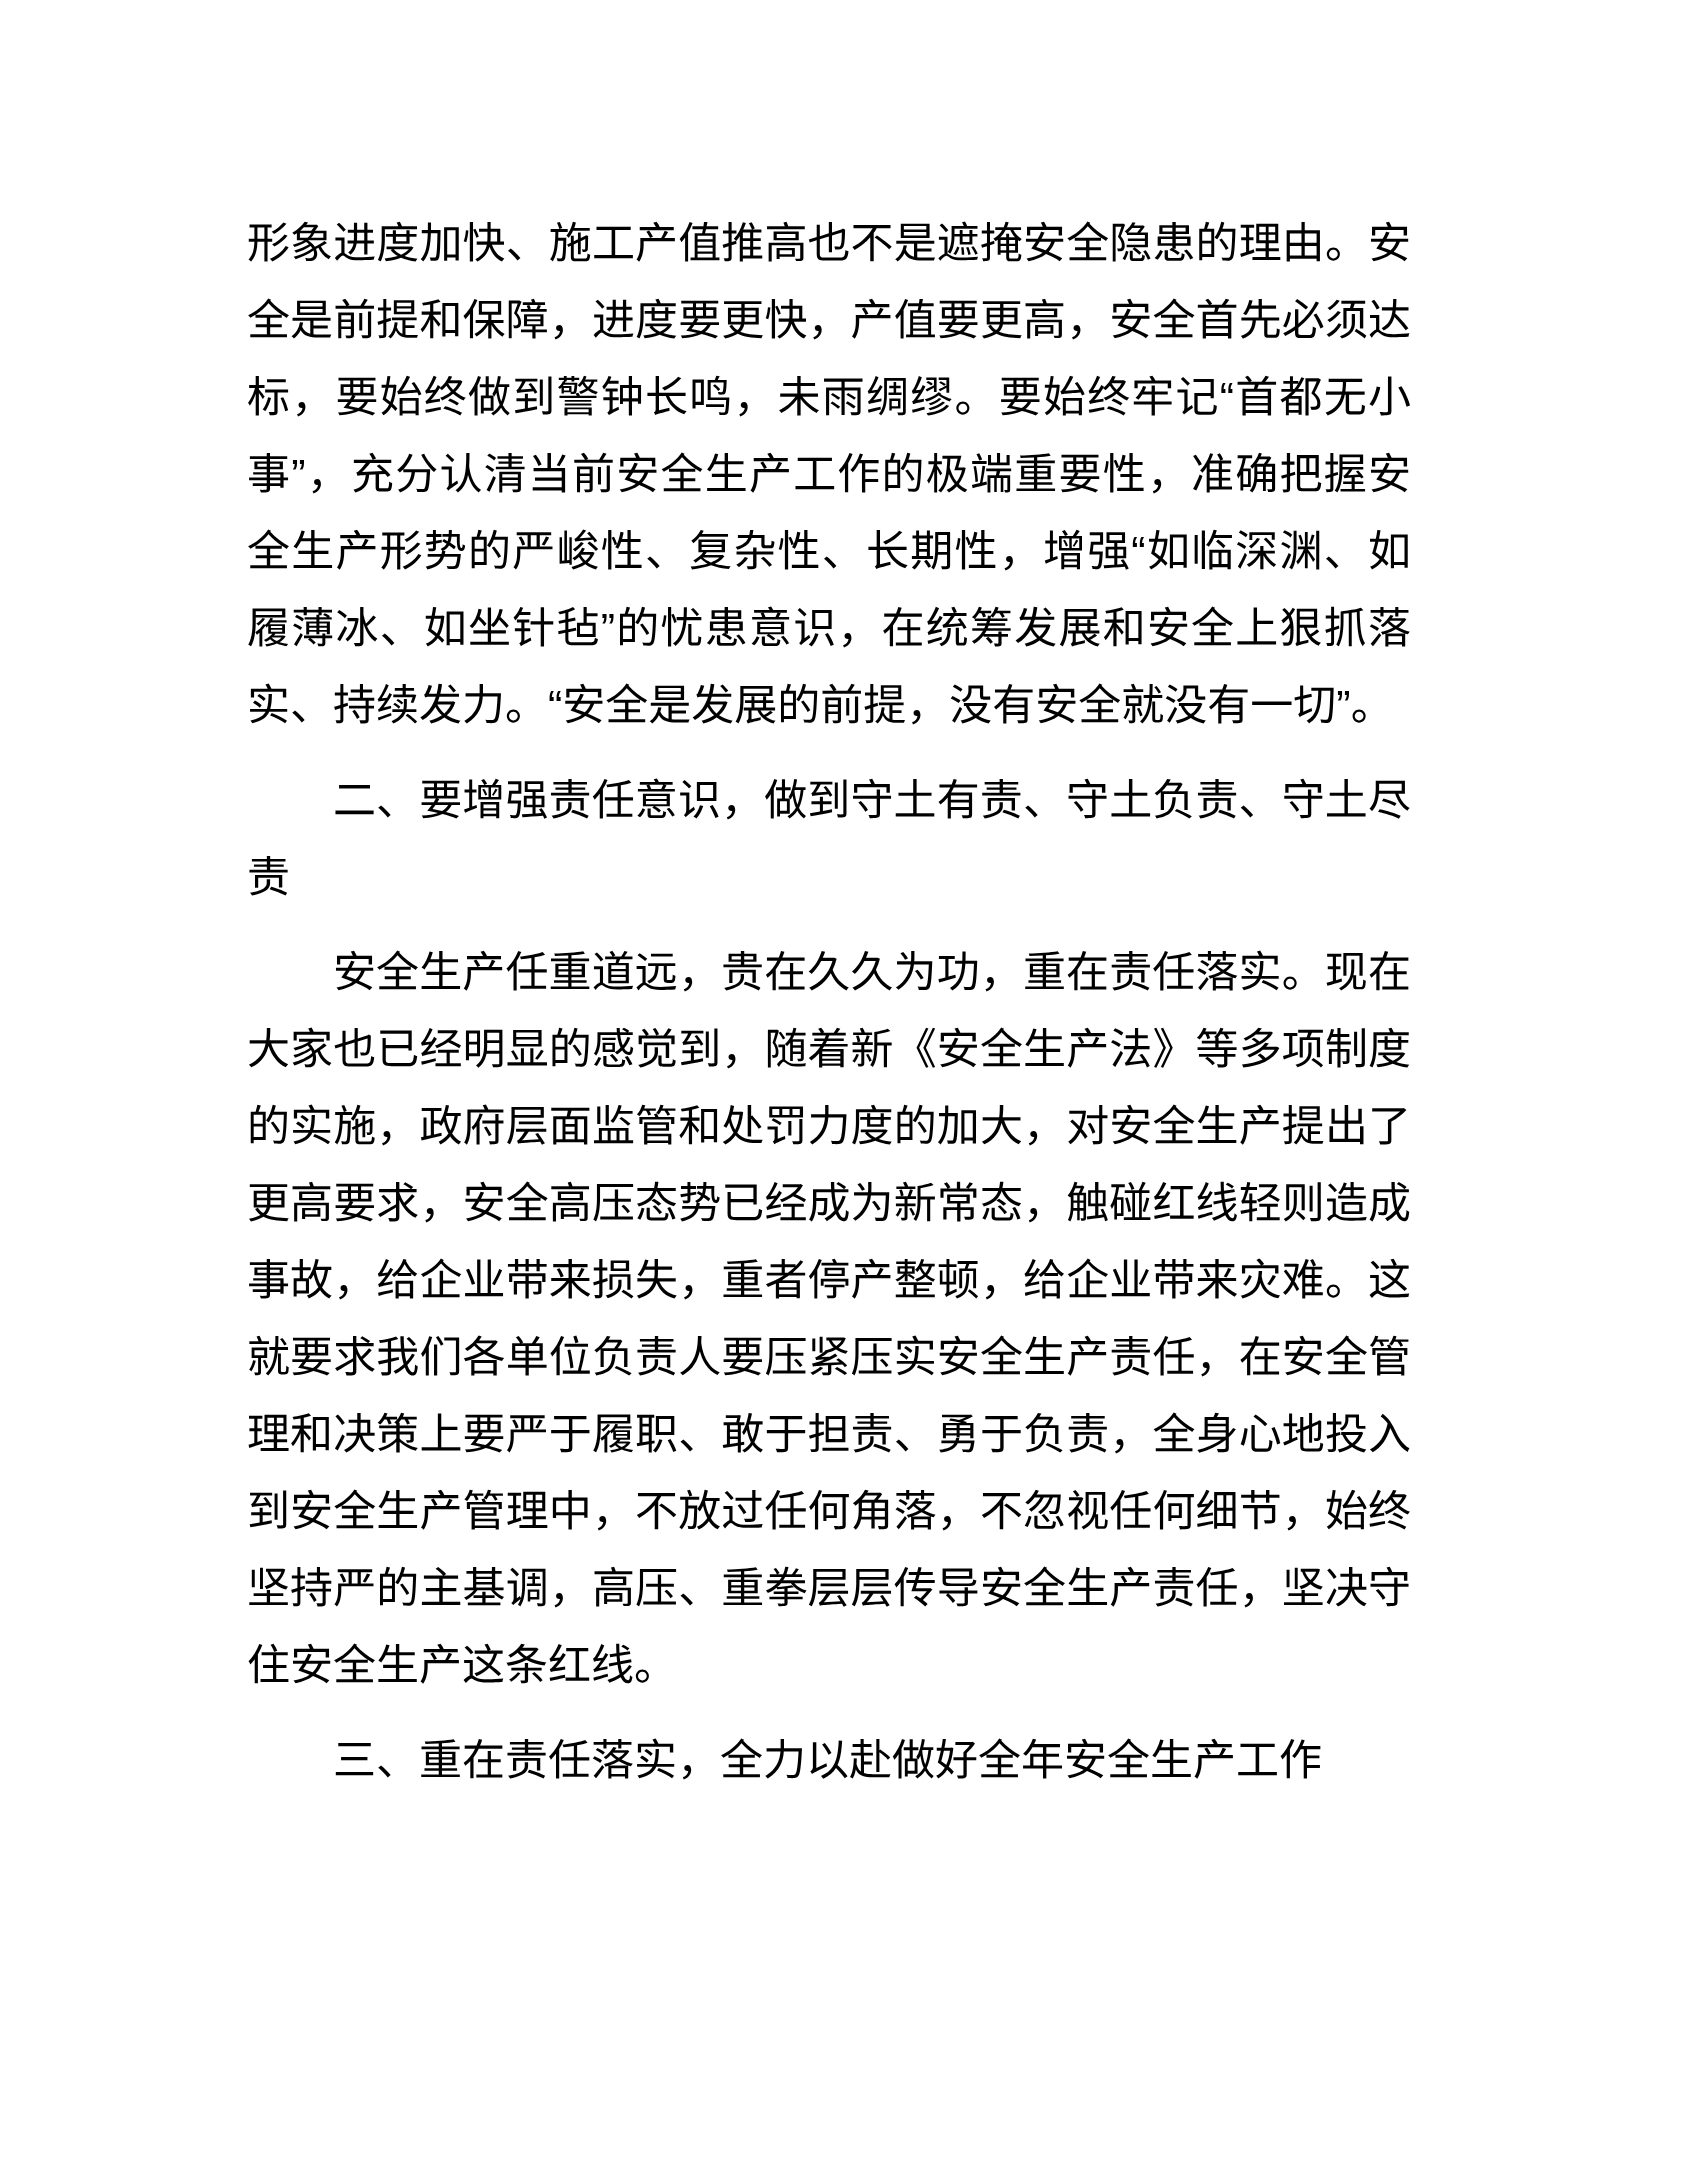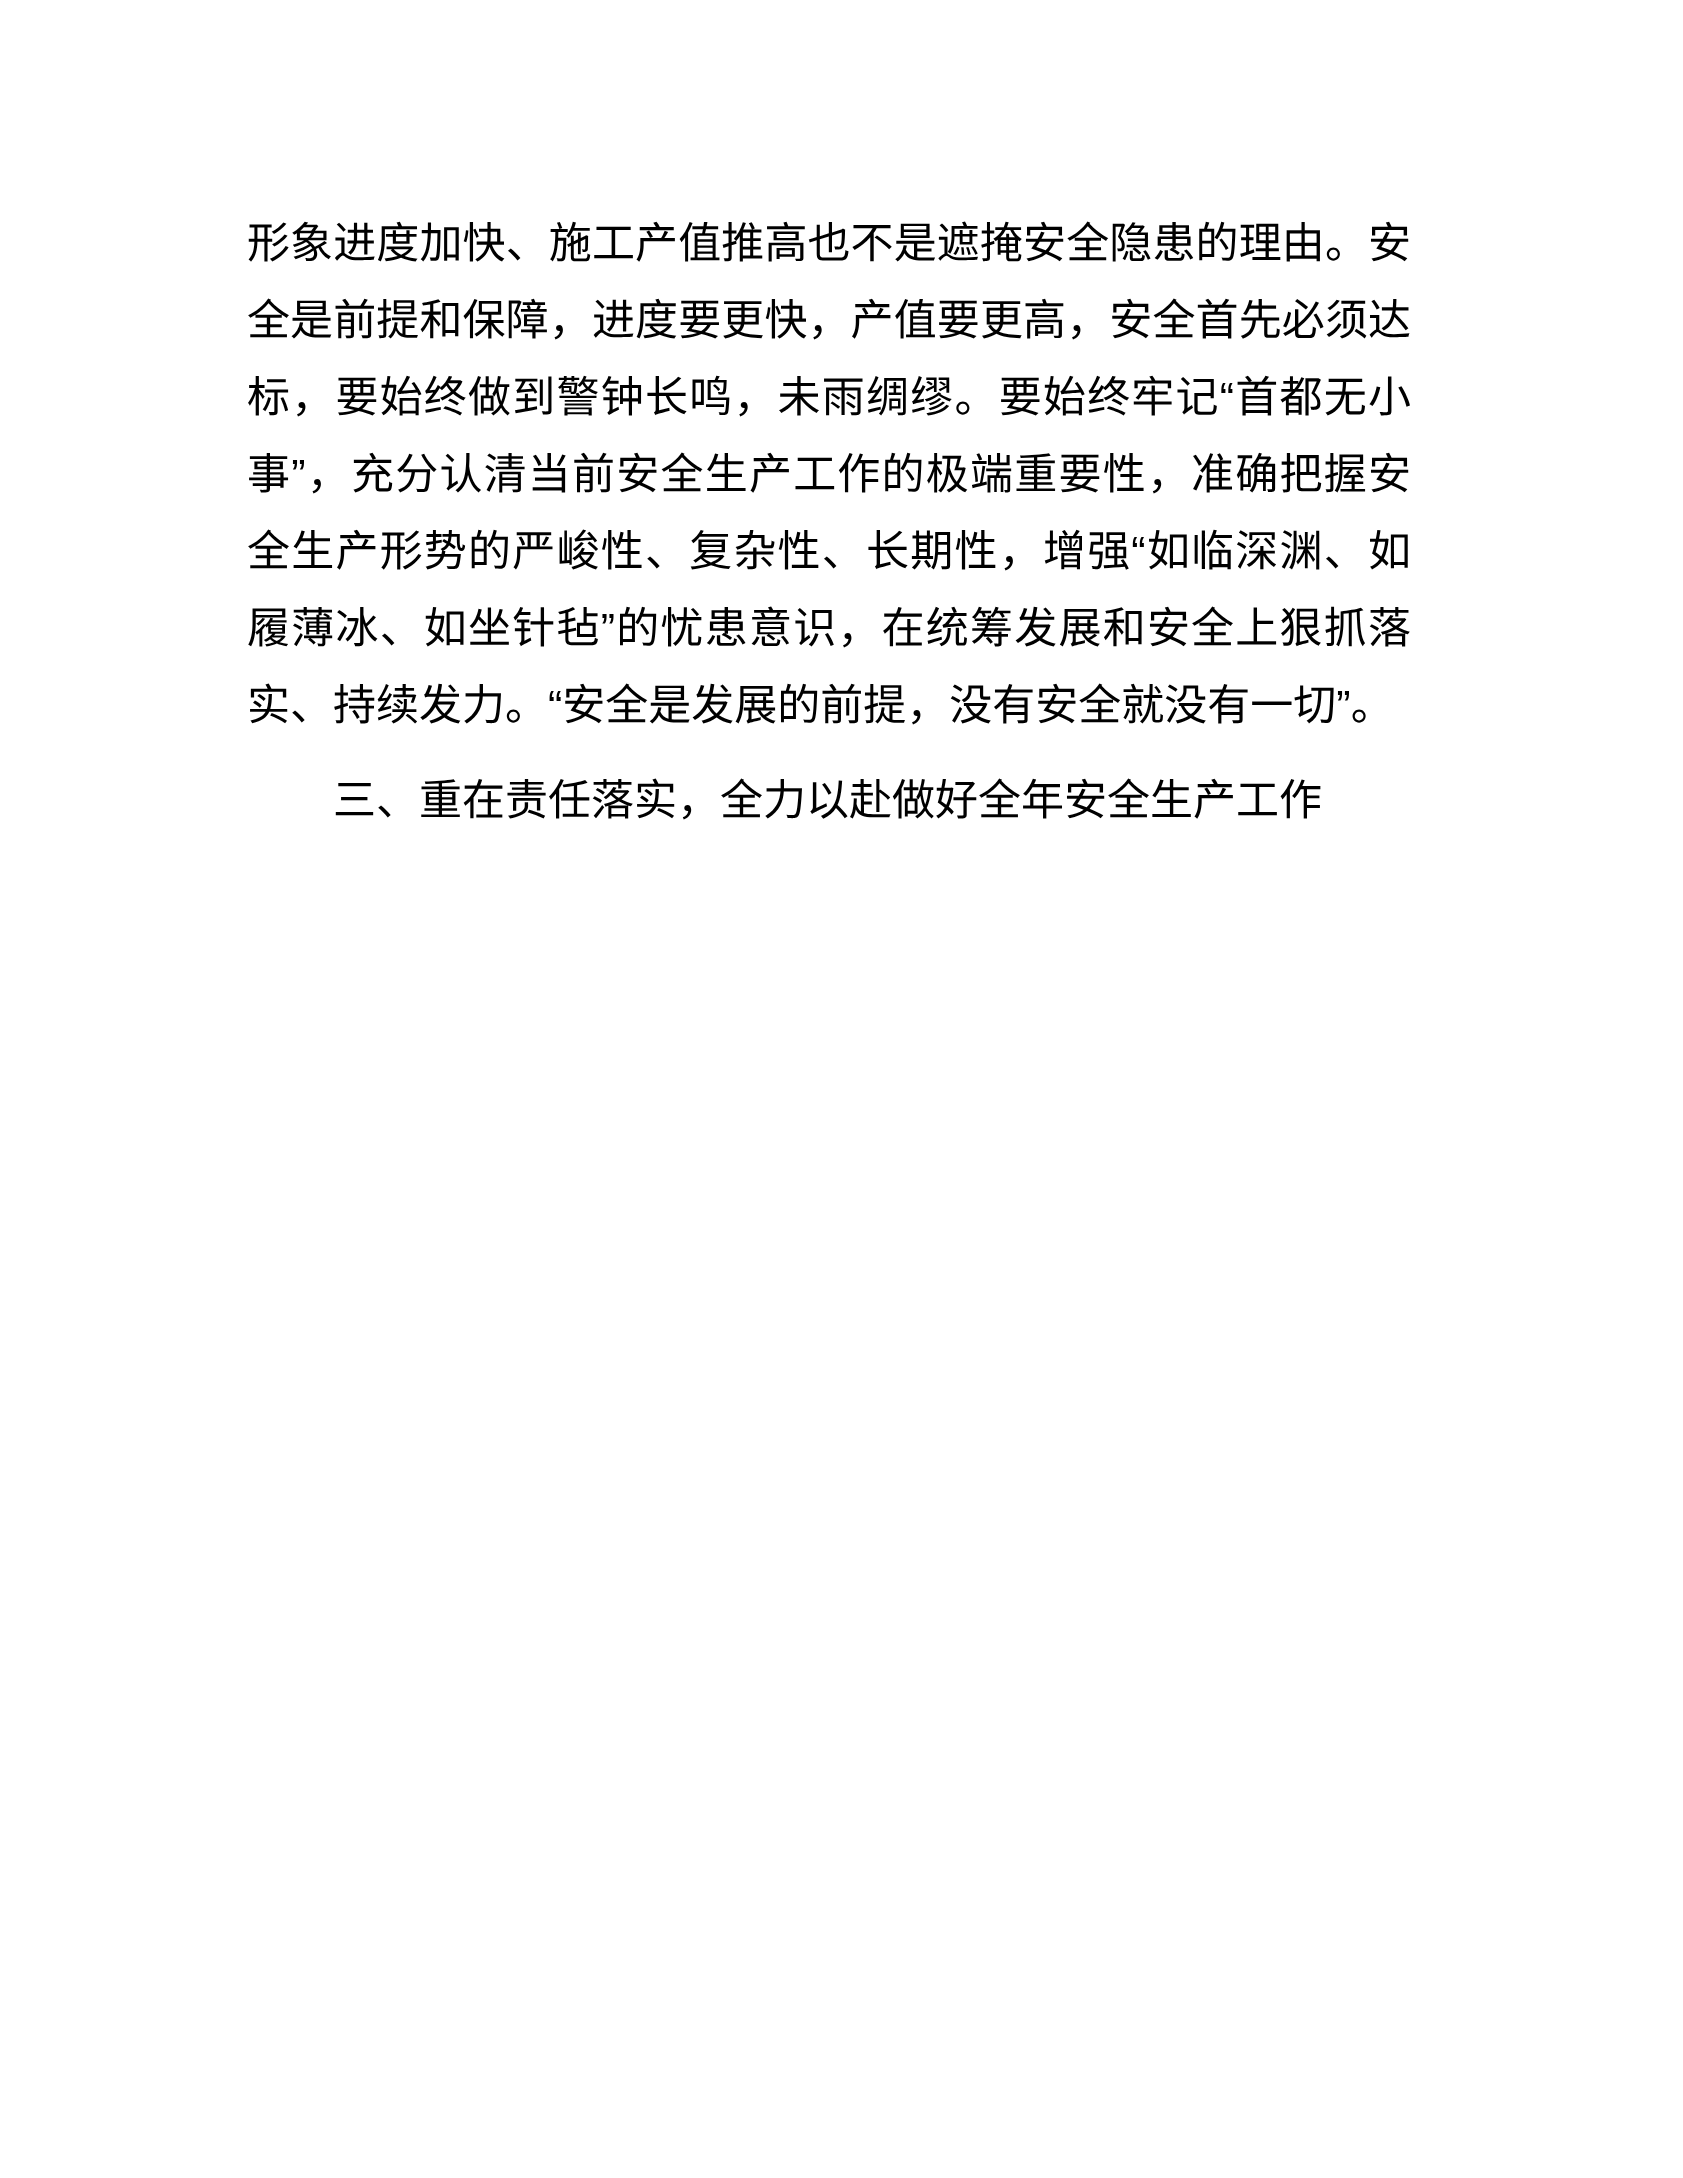--- a/index.html
+++ b/index.html
@@ -41,16 +41,18 @@
   .para.indent {
     text-indent: 86px;
   }
 </style>
 </head>
 <body>
 
 <div class="doc-page">
   <div class="doc-content">
     <p class="para">形象进度加快、施工产值推高也不是遮掩安全隐患的理由。安全是前提和保障，进度要更快，产值要更高，安全首先必须达标，要始终做到警钟长鸣，未雨绸缪。要始终牢记“首都无小事”，充分认清当前安全生产工作的极端重要性，准确把握安全生产形势的严峻性、复杂性、长期性，增强“如临深渊、如履薄冰、如坐针毡”的忧患意识，在统筹发展和安全上狠抓落实、持续发力。“安全是发展的前提，没有安全就没有一切”。</p>
+    <p class="para indent">二、要增强责任意识，做到守土有责、守土负责、守土尽责</p>
+    <p class="para indent">安全生产任重道远，贵在久久为功，重在责任落实。现在大家也已经明显的感觉到，随着新《安全生产法》等多项制度的实施，政府层面监管和处罚力度的加大，对安全生产提出了更高要求，安全高压态势已经成为新常态，触碰红线轻则造成事故，给企业带来损失，重者停产整顿，给企业带来灾难。这就要求我们各单位负责人要压紧压实安全生产责任，在安全管理和决策上要严于履职、敢于担责、勇于负责，全身心地投入到安全生产管理中，不放过任何角落，不忽视任何细节，始终坚持严的主基调，高压、重拳层层传导安全生产责任，坚决守住安全生产这条红线。</p>
     <p class="para indent">三、重在责任落实，全力以赴做好全年安全生产工作</p>
   </div>
 </div>
 
 
 </body></html>

